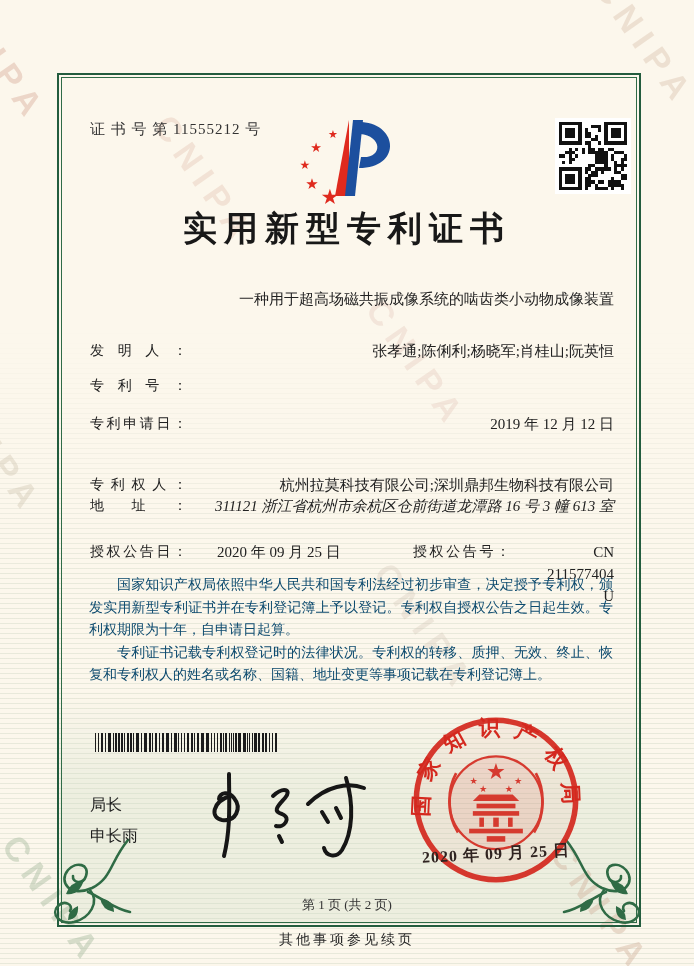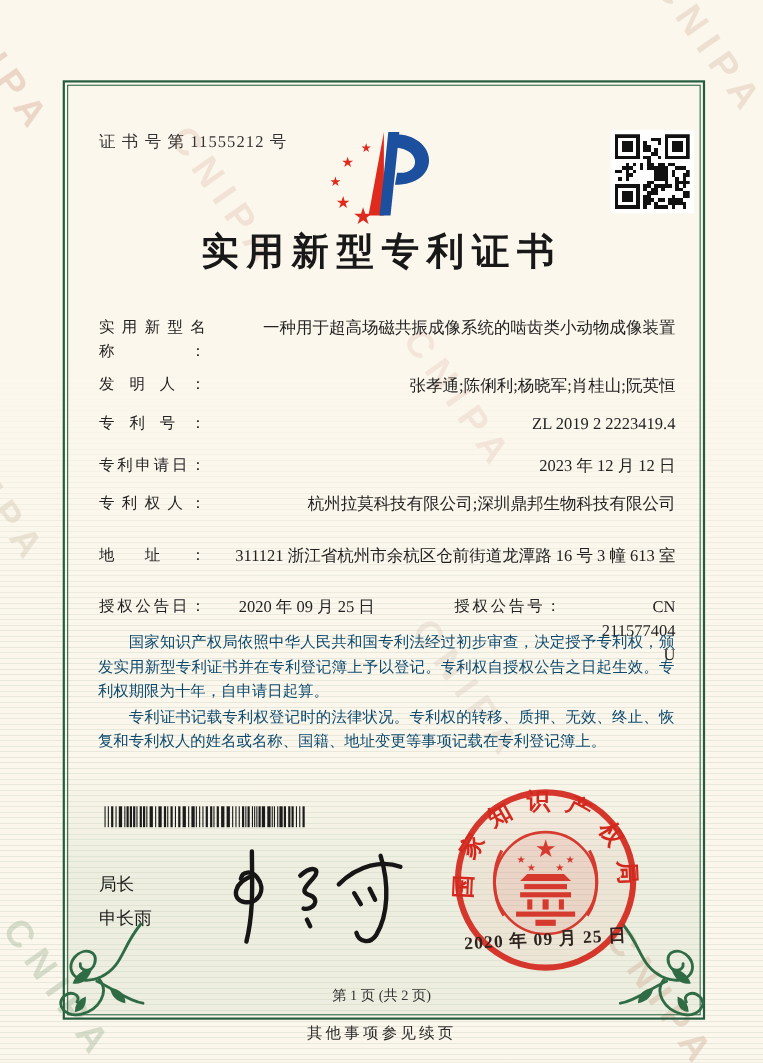--- a/index.html
+++ b/index.html
@@ -39,22 +39,22 @@
   .qr svg{width:100%;height:100%;display:block;}
 
   .title{position:absolute;left:0;top:206px;width:100%;text-align:center;
          font-size:34px;font-weight:bold;letter-spacing:7px;color:#181818;}
 
   .frow{position:absolute;left:90px;width:524px;display:flex;font-size:15px;line-height:22px;color:#222;}
   .flabel{width:97px;flex:none;font-size:14px;text-align:justify;text-align-last:justify;}
   .fvalue{margin-left:10px;flex:1;text-align:right;}
   .fvalue-fixed{margin-left:10px;flex:none;width:176px;}
   .r-name{top:288px;} .r-inv{top:340px;gap:46px;} .r-pno{top:375px;} .r-fdate{top:413px;}
-  .r-ptee{top:448px;} .r-addr{top:495px;} .r-grant{top:541px;gap:20px;}
-  .addr-val{max-width:424px;}
+  .r-ptee{top:474px;} .r-addr{top:495px;} .r-grant{top:541px;gap:20px;}
+  .addr-val{max-width:424px;font-style:italic;}
 
   .body-text{position:absolute;left:89px;top:574px;width:524px;font-size:14px;line-height:22.6px;
              text-align:justify;color:#0c4a6e;}
   .body-text p{margin:0;text-indent:2em;}
 
   .barcode{position:absolute;left:95px;top:733px;width:188px;height:19px;white-space:nowrap;font-size:0;}
   .barcode i{display:inline-block;height:100%;background:#1b1b1b;}
   .barcode i.g{background:transparent;}
 
   .signer{position:absolute;left:90px;top:789px;font-size:16px;line-height:31px;color:#1d1d1d;
@@ -264,34 +264,32 @@
         <rect x="16" y="2" width="3" height="3" fill="#111"></rect>
         <rect x="0" y="14" width="7" height="7" fill="#111"></rect>
         <rect x="1" y="15" width="5" height="5" fill="#fff"></rect>
         <rect x="2" y="16" width="3" height="3" fill="#111"></rect>
       </svg>
   </div>
 
   <div class="title">实用新型专利证书</div>
 
   <div class="frow r-name">
-    <span class="flabel">实用新型名称：</span>
     <span class="fvalue">一种用于超高场磁共振成像系统的啮齿类小动物成像装置</span>
   </div>
   <div class="frow r-inv">
     <span class="flabel">发明人：</span>
     <span class="fvalue">张孝通;陈俐利;杨晓军;肖桂山;阮英恒</span>
   </div>
   <div class="frow r-pno">
     <span class="flabel">专利号：</span>
-    <span class="fvalue">ZL 2019 2 2223419.4</span>
   </div>
   <div class="frow r-fdate">
     <span class="flabel">专利申请日：</span>
-    <span class="fvalue">2023 年 12 月 12 日</span>
+    <span class="fvalue">2019 年 12 月 12 日</span>
   </div>
   <div class="frow r-ptee">
     <span class="flabel">专利权人：</span>
     <span class="fvalue">杭州拉莫科技有限公司;深圳鼎邦生物科技有限公司</span>
   </div>
   <div class="frow r-addr">
     <span class="flabel">地址：</span>
     <span class="fvalue addr-val">311121 浙江省杭州市余杭区仓前街道龙潭路 16 号 3 幢 613 室</span>
   </div>
   <div class="frow r-grant">

